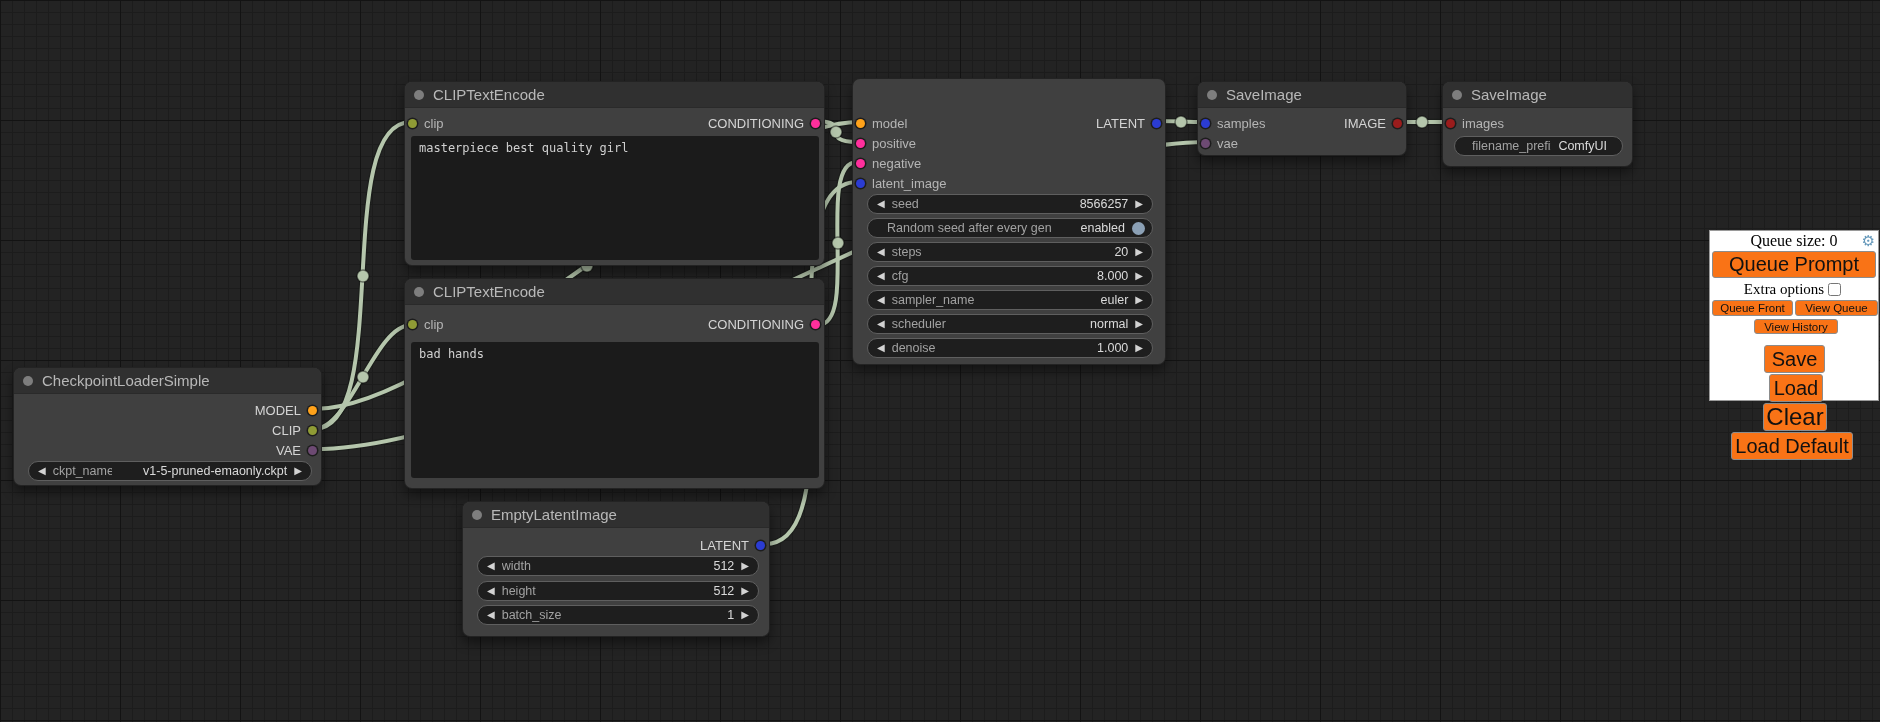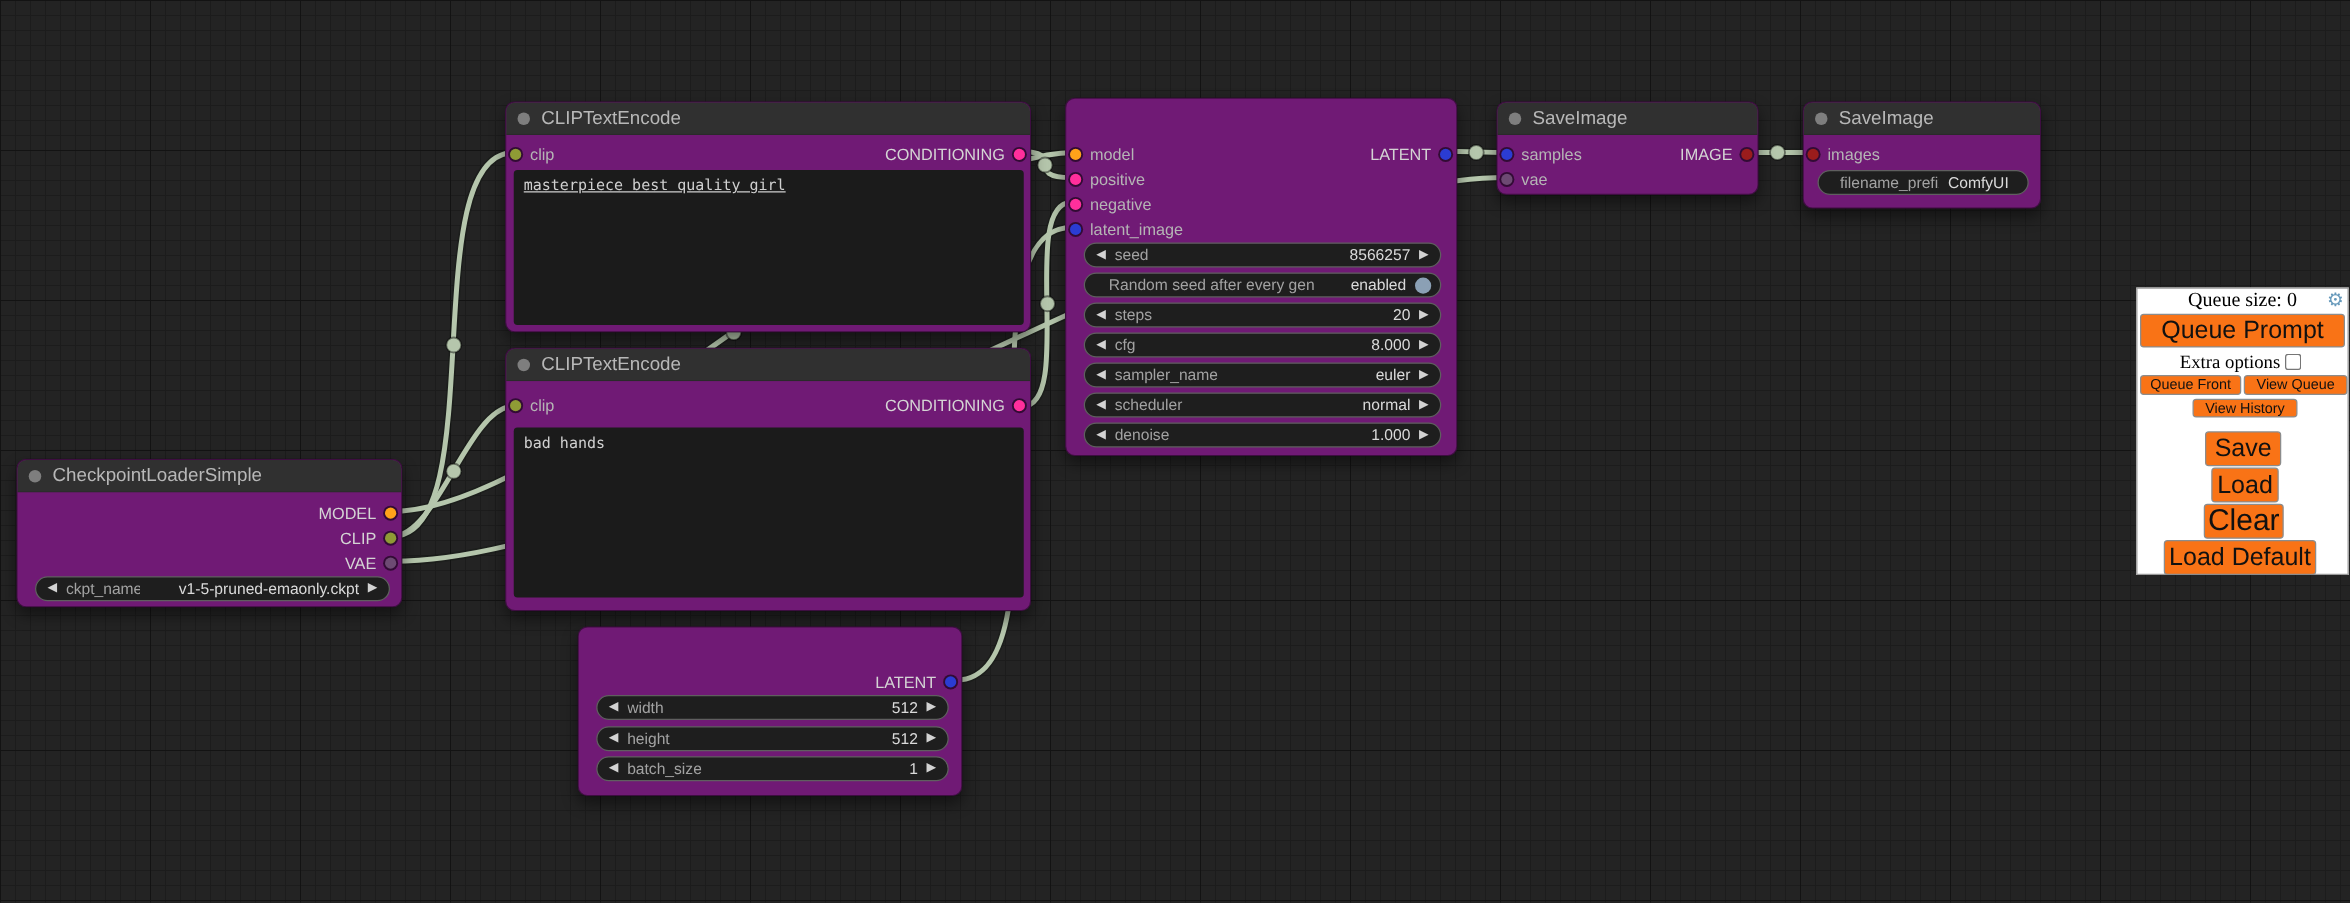--- a/index.html
+++ b/index.html
@@ -13,21 +13,21 @@
       linear-gradient(#1c1c1c 1px, transparent 1px),
       linear-gradient(90deg,#1c1c1c 1px, transparent 1px);
     background-size:120px 120px,120px 120px,12px 12px,12px 12px;
   }
   #wires{position:absolute;left:0;top:0;z-index:1;}
   .wire{fill:none;stroke:#b5c6ac;stroke-width:4;}
   .wire-under{fill:none;stroke:#121611;stroke-width:6.5;opacity:.35;}
   .linkdot{fill:#b5c6ac;stroke:rgba(0,0,0,.45);stroke-width:1.5;}
 
   .node{
-    position:absolute;z-index:2;background:#701a75;border-radius:8px;
+    position:absolute;z-index:2;background:#404040;border-radius:8px;
     border:1px solid rgba(0,0,0,.45);
     box-shadow:0 6px 12px rgba(0,0,0,.45);
     box-sizing:border-box;
   }
   .ntitle{
     height:26px;background:#303030;border-radius:7px 7px 0 0;
     display:flex;align-items:center;gap:9px;padding-left:9px;
     font-size:15px;color:#b8b8b8;border-bottom:1px solid #2a2a2a;
     box-sizing:border-box;
   }
@@ -46,21 +46,21 @@
   .wval{margin-left:auto;color:#dadada;white-space:nowrap;}
   .toggledot{width:13px;height:13px;border-radius:50%;flex:0 0 auto;margin-right:-2px;}
   .ntext{
     position:absolute;background:#1b1b1b;border:none;border-radius:3px;
     color:#d0d0d0;font-family:"DejaVu Sans Mono", monospace;font-size:12px;
     padding:5px 8px;resize:none;outline:none;box-sizing:border-box;
   }
 
   
   #queue-panel{
-    position:absolute;left:1709px;top:230px;width:170px;height:230px;
+    position:absolute;left:1709px;top:230px;width:170px;height:171px;
     background:#ffffff;z-index:3;border:1px solid #9a9a9a;box-sizing:border-box;
     color:#000;
   }
   .qserif{font-family:"Liberation Serif", serif;}
   .qbtn{
     position:absolute;background:#f97316;border:1px solid #8c8c8c;border-radius:3px;
     display:flex;align-items:center;justify-content:center;color:#111;
     box-sizing:border-box;cursor:default;white-space:nowrap;
   }
   #qsize{position:absolute;top:1px;left:0;right:0;text-align:center;font-size:16px;}
@@ -136,40 +136,44 @@
     <span>CLIPTextEncode</span>
   </div>
   <div class="slot in" style="top:31px">
     <span class="dot" style="background: rgb(143, 155, 53);"></span>
     <span>clip</span>
   </div>
   <div class="slot out" style="top:31px">
     <span class="dot" style="background: rgb(255, 47, 156);"></span>
     <span>CONDITIONING</span>
   </div>
-  <textarea class="ntext" style="left: 6px; top: 54px; width: 408px; height: 124px; text-decoration: underline;" spellcheck="false">masterpiece best quality girl</textarea>
+  <textarea class="ntext" style="left: 6px; top: 54px; width: 408px; height: 124px;" spellcheck="false">masterpiece best quality girl</textarea>
 </div>
 
 <div class="node" style="left:404px;top:278px;width:421px;height:211px">
   <div class="ntitle">
     <span class="tdot"></span>
     <span>CLIPTextEncode</span>
   </div>
   <div class="slot in" style="top:35px">
     <span class="dot" style="background: rgb(143, 155, 53);"></span>
     <span>clip</span>
   </div>
   <div class="slot out" style="top:35px">
     <span class="dot" style="background: rgb(255, 47, 156);"></span>
     <span>CONDITIONING</span>
   </div>
   <textarea class="ntext" style="left: 6px; top: 63px; width: 408px; height: 136px;" spellcheck="false">bad hands</textarea>
 </div>
 
 <div class="node" style="left:462px;top:501px;width:308px;height:136px">
+  <div class="ntitle">
+    <span class="tdot"></span>
+    <span>EmptyLatentImage</span>
+  </div>
   <div class="slot out" style="top:33px">
     <span class="dot" style="background: rgb(43, 60, 211);"></span>
     <span>LATENT</span>
   </div>
   <div class="widget" style="left:14px;top:54px;width:282px">
     <span class="arr">◀</span>
     <span class="wname">width</span>
     <span class="wval">512</span>
     <span class="arr">▶</span>
   </div>

